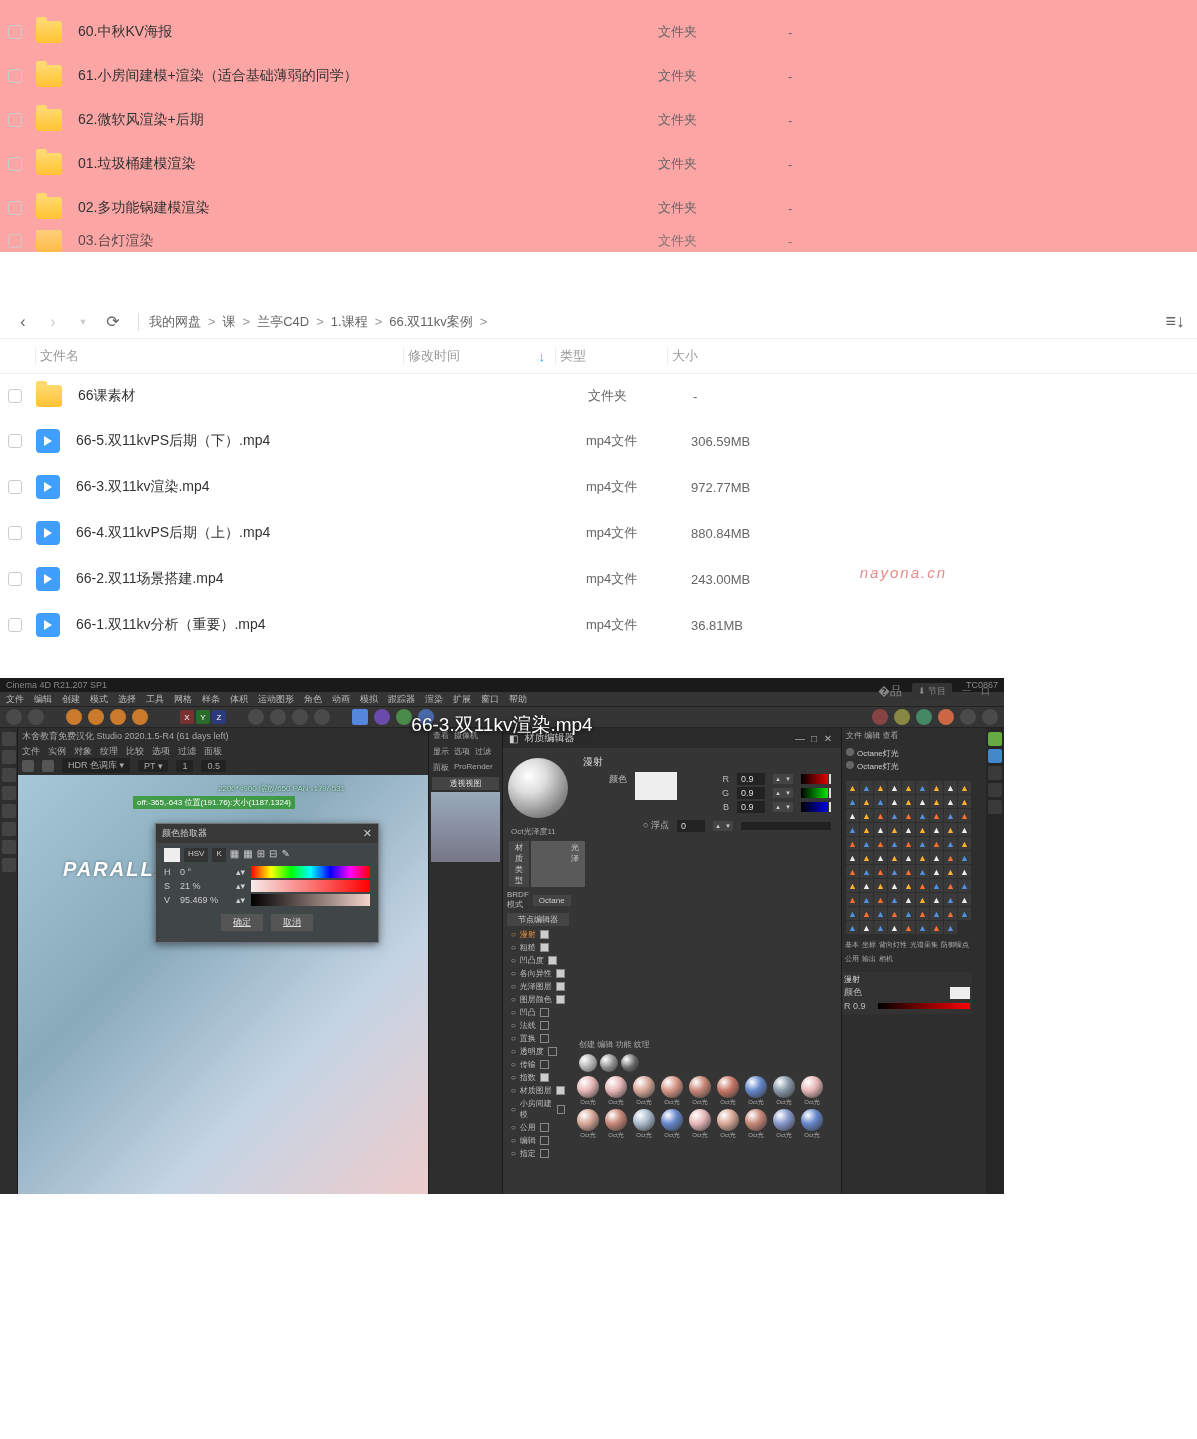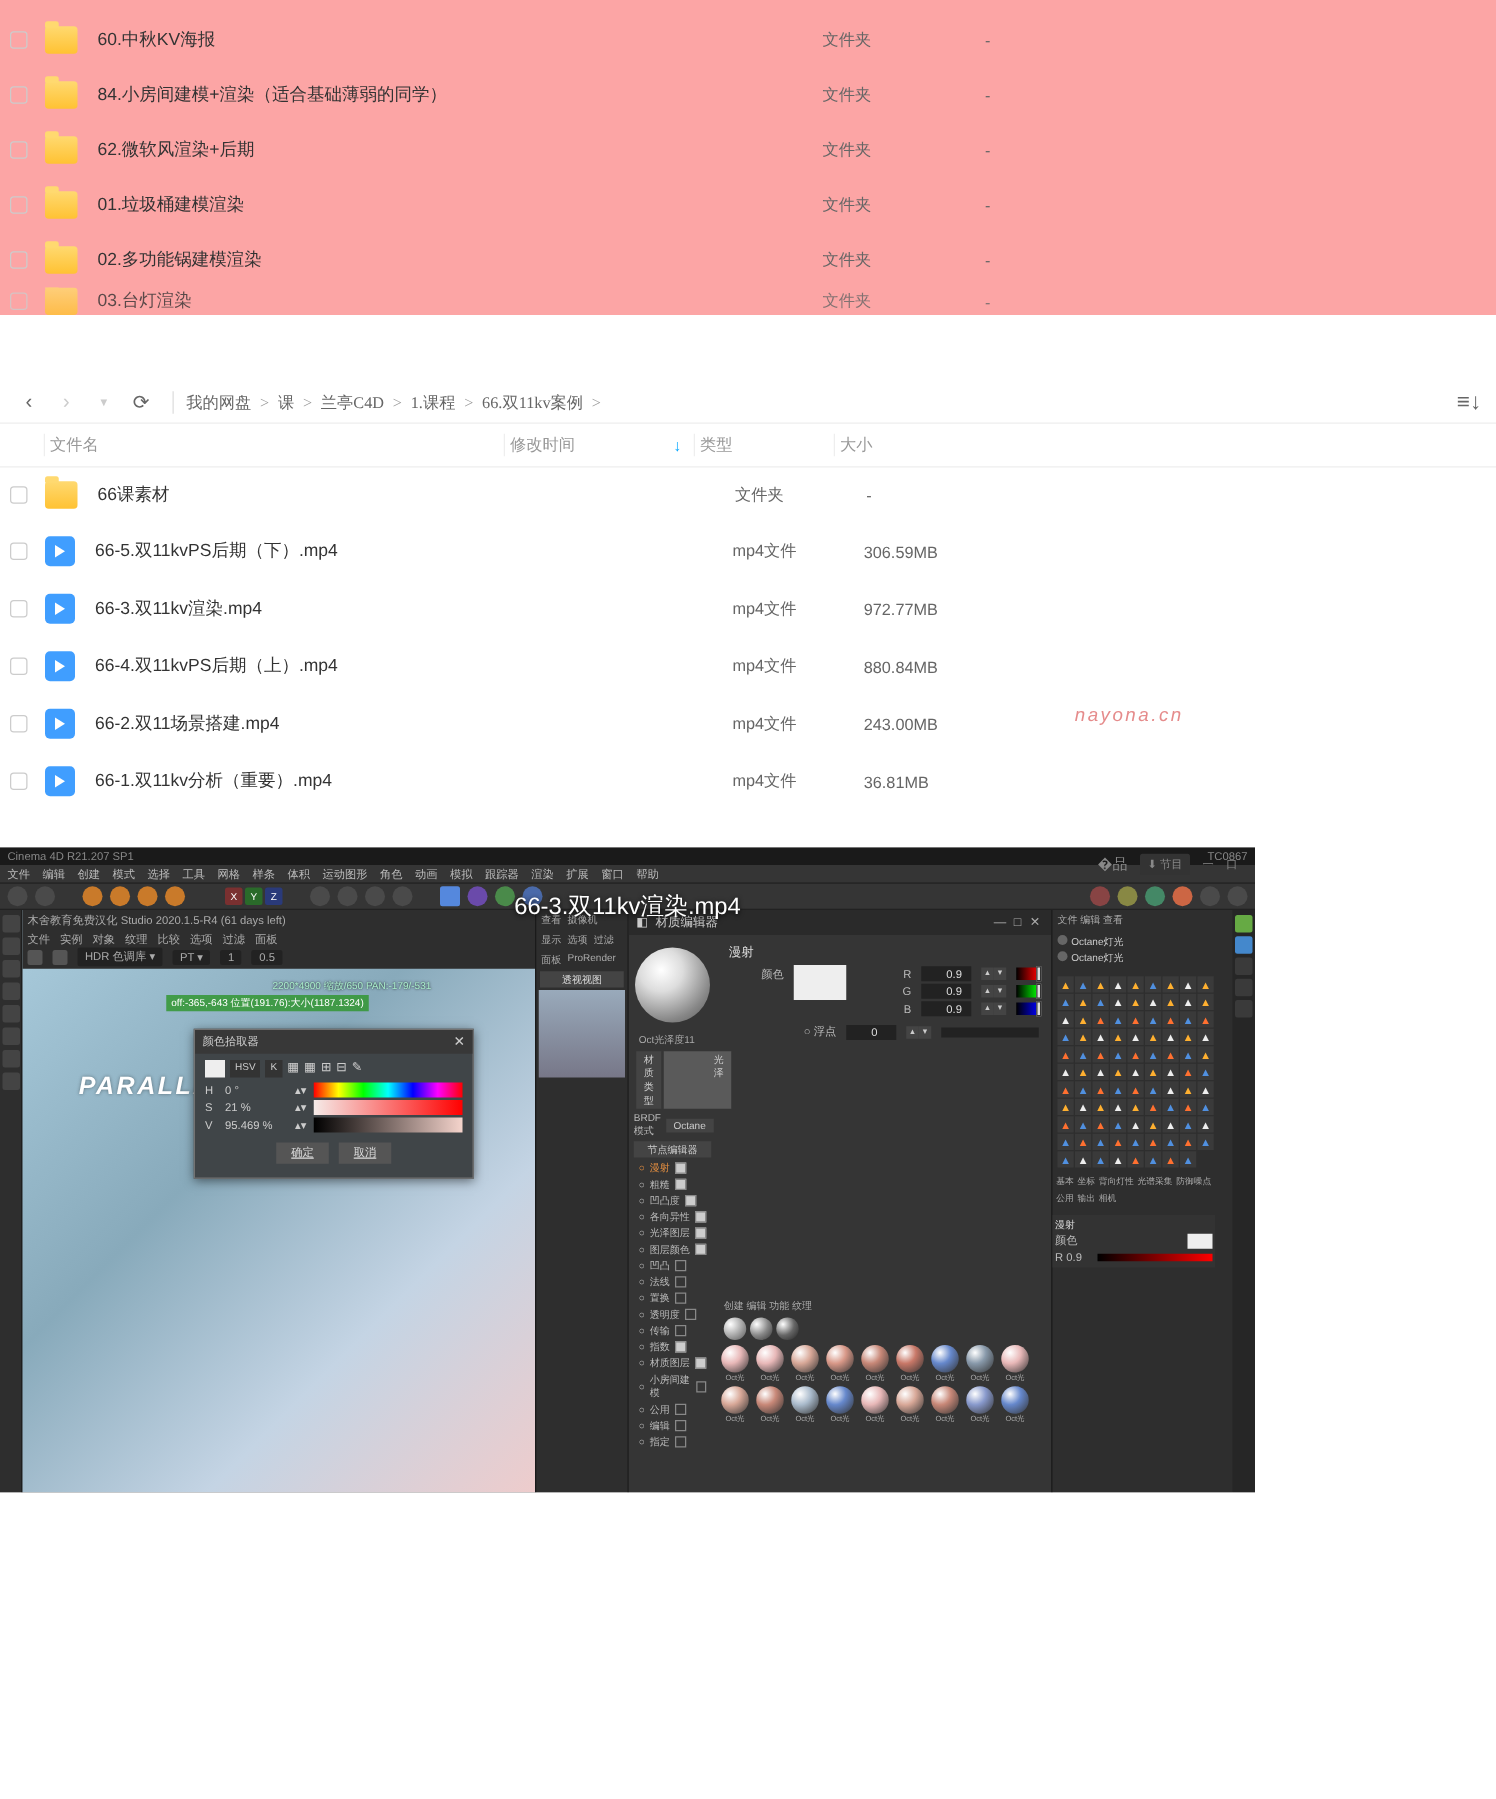--- a/index.html
+++ b/index.html
@@ -16,21 +16,21 @@
 .fname { flex: 0 0 580px; color: #333; font-size: 14px; }
 .ftype { flex: 0 0 130px; color: #666; font-size: 13px; }
 .fsize { flex: 0 0 150px; color: #666; font-size: 13px; }
 .cut-row { overflow: hidden; height: 18px; opacity: 0.8; }
 
 
 .crumbs-wrap { border-top: 1px solid #fff; margin-top: 52px; display: flex; align-items: center; padding: 6px 8px; }
 .navbtn { width: 18px; text-align: center; color: #666; margin: 0 6px; cursor: pointer; font-size: 16px; }
 .navbtn.disabled { color: #ccc; }
 .divider-v { width: 1px; height: 18px; background: #ddd; margin: 0 10px; }
-.crumb { color: #666; font-size: 13px; font-family: Liberation Serif, serif; }
+.crumb { color: #666; font-size: 13px; }
 .crumb a { color: #666; text-decoration: none; cursor: pointer; }
 .sep { margin: 0 7px; color: #999; }
 .crumbs-wrap .spacer { flex: 1; }
 .sortbtn { color: #666; font-size: 18px; margin-right: 4px; }
 
 
 .cols { display: flex; border-top: 1px solid #eee; border-bottom: 1px solid #eee; padding: 8px 8px 8px 8px; color: #999; font-size: 13px; }
 .cols .c-chk { width: 28px; }
 .cols .c-name { flex: 0 0 368px; }
 .cols .c-date { flex: 0 0 152px; display:flex; align-items:center; }
@@ -78,21 +78,21 @@
 .panel-title-bar .spacer{flex:1;}
 .win-btns span{display:inline-block; width:14px; text-align:center; color:#aaa;}
 .attr-section { padding: 4px 10px; }
 .attr-row { display: flex; align-items: center; gap: 8px; padding: 1px 0; font-size: 9px; color: #bbb;}
 .attr-row label { width: 44px; text-align:right; }
 .color-swatch { width: 42px; height: 28px; background: #eee; }
 .slider-r{flex:1; height:10px; background:linear-gradient(to right,#000,#f00); position:relative;}
 .slider-g{flex:1; height:10px; background:linear-gradient(to right,#000,#0f0); position:relative;}
 .slider-b{flex:1; height:10px; background:linear-gradient(to right,#000,#00f); position:relative;}
 .slider-thumb{position:absolute; top:-1px; width:4px; height:12px; background:#ddd; border:1px solid #333;}
-.num-box{background:#222; color:#ddd; padding:1px 20px; width:18px; font-size:9px; text-align:left;}
+.num-box{background:#222; color:#ddd; padding:1px 4px; width:28px; font-size:9px; text-align:left;}
 .arrow-btns{display:flex; flex-direction:row;}
 .arrow-btns span{background:#444; color:#ccc; width:10px; height:10px; font-size:7px; text-align:center; line-height:10px;}
 .attr-tabs{display:flex; gap:2px; padding:2px;}
 .attr-tab{background:#444; padding:1px 6px; font-size:8px; color:#ccc;}
 .attr-tab.active{background:#5a5a5a;padding-left:40px;}
 .tree-list{padding:2px 4px;}
 .tree-item{display:flex; align-items:center; gap:4px; font-size:8px; color:#bbb; padding:1px 0;}
 .tree-item.active{color:#e89040;}
 .tree-chk{width:9px;height:9px;border:1px solid #888;}
 .tree-chk.on{background:#ccc;}
@@ -139,21 +139,21 @@
     <div class="file-row">
       <div class="chk"></div>
     <div class="folder-icon"></div>
     <div class="fname">60.中秋KV海报</div>
     <div class="ftype">文件夹</div>
     <div class="fsize">-</div>
     </div>
     <div class="file-row">
       <div class="chk"></div>
     <div class="folder-icon"></div>
-    <div class="fname">84.小房间建模+渲染（适合基础薄弱的同学）</div>
+    <div class="fname">61.小房间建模+渲染（适合基础薄弱的同学）</div>
     <div class="ftype">文件夹</div>
     <div class="fsize">-</div>
     </div>
     <div class="file-row">
       <div class="chk"></div>
     <div class="folder-icon"></div>
     <div class="fname">62.微软风渲染+后期</div>
     <div class="ftype">文件夹</div>
     <div class="fsize">-</div>
     </div>

